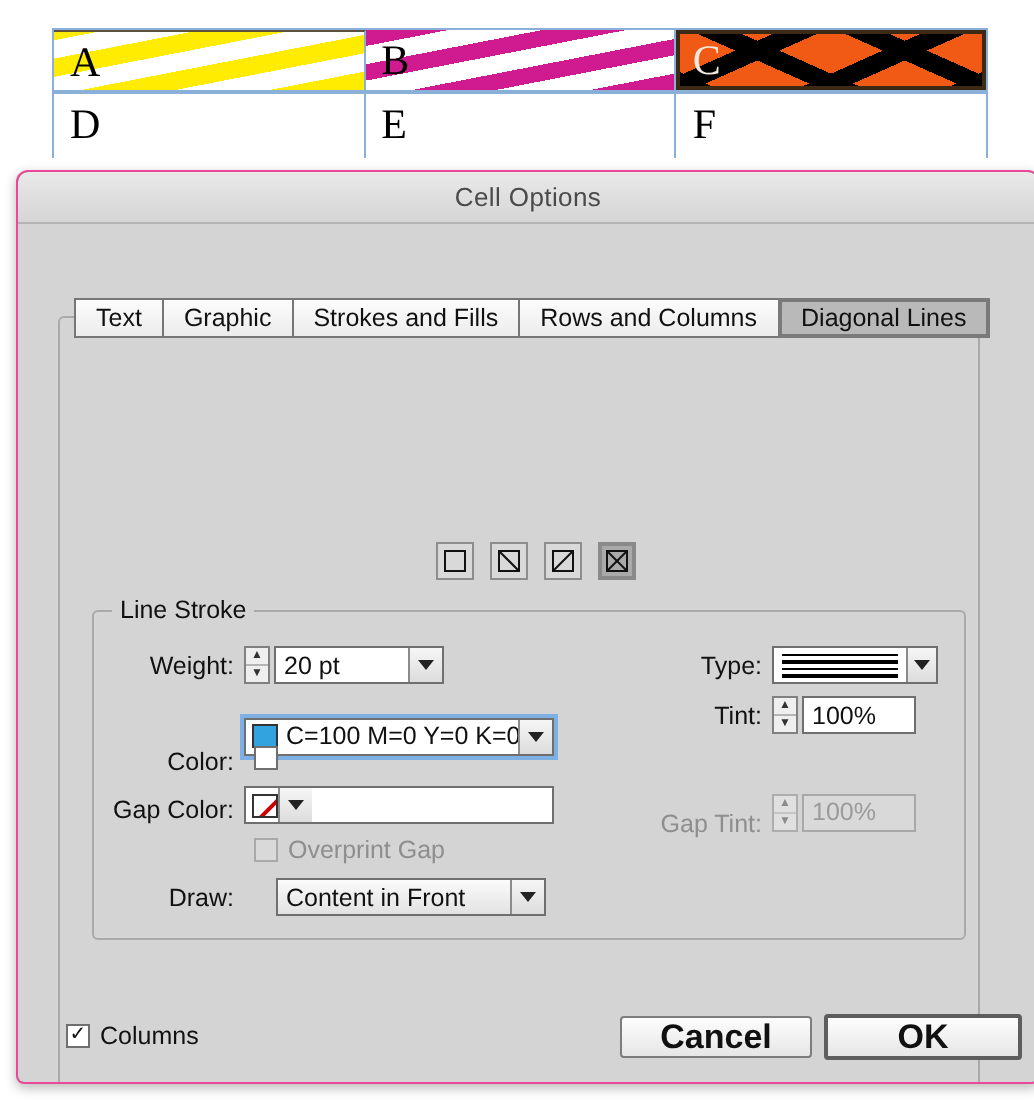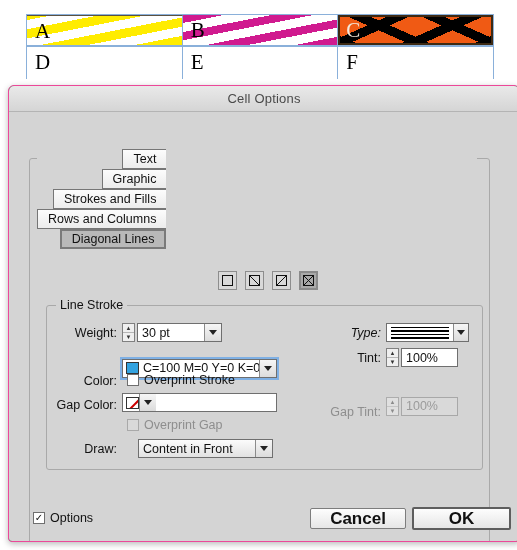--- a/index.html
+++ b/index.html
@@ -43,21 +43,21 @@
   
   #dialog{position:absolute;left:8px;top:85px;width:512px;height:457px;
     background:#14532d;border:1px solid #ec4899;border-radius:6px 6px 4px 4px;
     box-shadow:0 2px 6px rgba(0,0,0,.28);box-sizing:border-box;overflow:hidden;}
   #titlebar{height:25px;background:linear-gradient(#e9e9e9,#d5d5d5);
     border-bottom:1px solid #b4b4b4;display:flex;align-items:center;justify-content:center;}
   #titlebar .ttl{font-size:13px;color:#4a4a4a;letter-spacing:.2px;}
   #dlgbody{position:relative;height:431px;background:#d4d4d4;}
 
   
-  .tabrow{position:absolute;left:28px;top:37px;display:flex;align-items:flex-end;z-index:4;flex-direction:column;}
+  .tabrow{position:absolute;left:28px;top:37px;display:flex;align-items:flex-end;z-index:4;}
   .tab{height:20px;line-height:19px;padding:0 10px;font-size:12.5px;color:#111;
     background:linear-gradient(#fcfcfc,#ececec);border:1px solid #767676;
     border-right-width:0;box-sizing:border-box;white-space:nowrap;}
   .tab:last-child{border-right-width:1px;}
   .tab.sel{background:#b9b9b9;border:2px solid #7a7a7a;line-height:16px;text-align:center;}
 
   
   .tabpanel{position:absolute;left:20px;top:46px;width:461px;height:441px;
     border:1px solid #a9a9a9;border-top:1px solid #a9a9a9;border-radius:3px;
     box-sizing:border-box;background:#d4d4d4;}
@@ -223,41 +223,40 @@
     <div class="group"></div>
     <div class="group-title">Line Stroke</div>
 
     <div class="row" style="left:58px;top:211px;">
       <div class="lbl" style="width:50px;">Weight:</div>
       <div class="stepper" style="margin-left:5px;">
         <div>▲</div>
         <div>▼</div>
       </div>
       <div class="combo" style="width:85px;">
-        <div class="ctext">30 pt</div>
+        <div class="ctext">20 pt</div>
         <div class="carrow">
             <i class="arrow-d"></i>
           </div>
       </div>
     </div>
 
     <div class="row" style="left:58px;top:236px;">
       <div class="lbl" style="width:50px;margin-top:26px;">Color:</div>
       <div class="combo focus" style="width:155px;margin-left:5px;">
         <div class="swatch sw-cyan"></div>
         <div class="ctext" style="padding-left:4px;">C=100 M=0 Y=0 K=0</div>
         <div class="carrow">
             <i class="arrow-d"></i>
           </div>
       </div>
     </div>
 
     <div class="row" style="left:118px;top:261px;">
       <div class="cbx"></div>
-      <div class="cbl">Overprint Stroke</div>
     </div>
 
     <div class="row" style="left:40px;top:281px;align-items:flex-end;">
       <div class="lbl" style="width:68px;">Gap Color:</div>
       <div class="combo" style="width:155px;margin-left:5px;">
         <div class="swatch sw-none"></div>
         <div class="carrow">
             <i class="arrow-d"></i>
           </div>
       </div>
@@ -272,21 +271,21 @@
       <div class="lbl" style="width:46px;">Draw:</div>
       <div class="combo flat" style="width:135px;margin-left:5px;">
         <div class="ctext">Content in Front</div>
         <div class="carrow">
             <i class="arrow-d"></i>
           </div>
       </div>
     </div>
 
     <div class="row" style="left:330px;top:211px;">
-      <div class="lbl" style="width:42px;font-style:italic;">Type:</div>
+      <div class="lbl" style="width:42px;">Type:</div>
       <div class="combo" style="width:83px;margin-left:5px;">
         <div class="typebox">
           <span></span>
             <span></span>
             <span></span>
             <span></span>
         </div>
         <div class="carrow">
             <i class="arrow-d"></i>
           </div>
@@ -307,20 +306,20 @@
       <div class="stepper dim" style="margin-left:5px;">
         <div>▲</div>
         <div>▼</div>
       </div>
       <div class="tfield dim" style="width:57px;">100%</div>
     </div>
 
     <div class="footer">
       <div class="previewwrap">
         <div class="cbx">✓</div>
-        <div class="cbl">Options</div>
+        <div class="cbl">Columns</div>
       </div>
       <div class="btn" id="cancel-btn">Cancel</div>
       <div class="btn default" id="ok-btn">OK</div>
     </div>
 
   </div>
 </div>
 
 </body></html>

